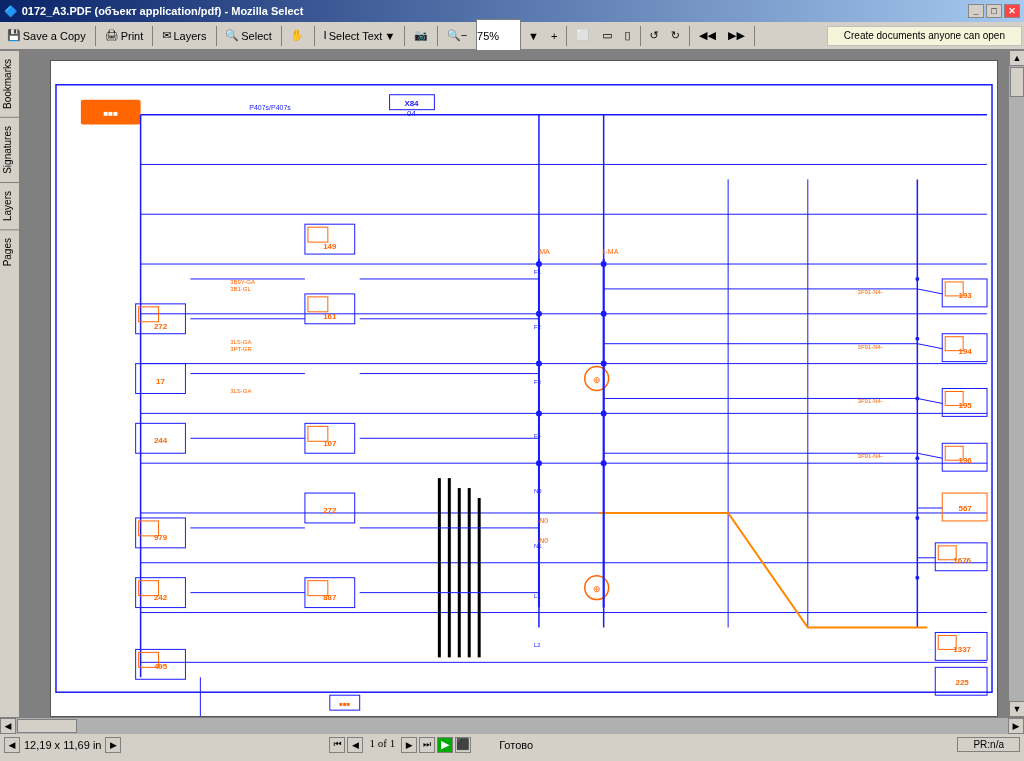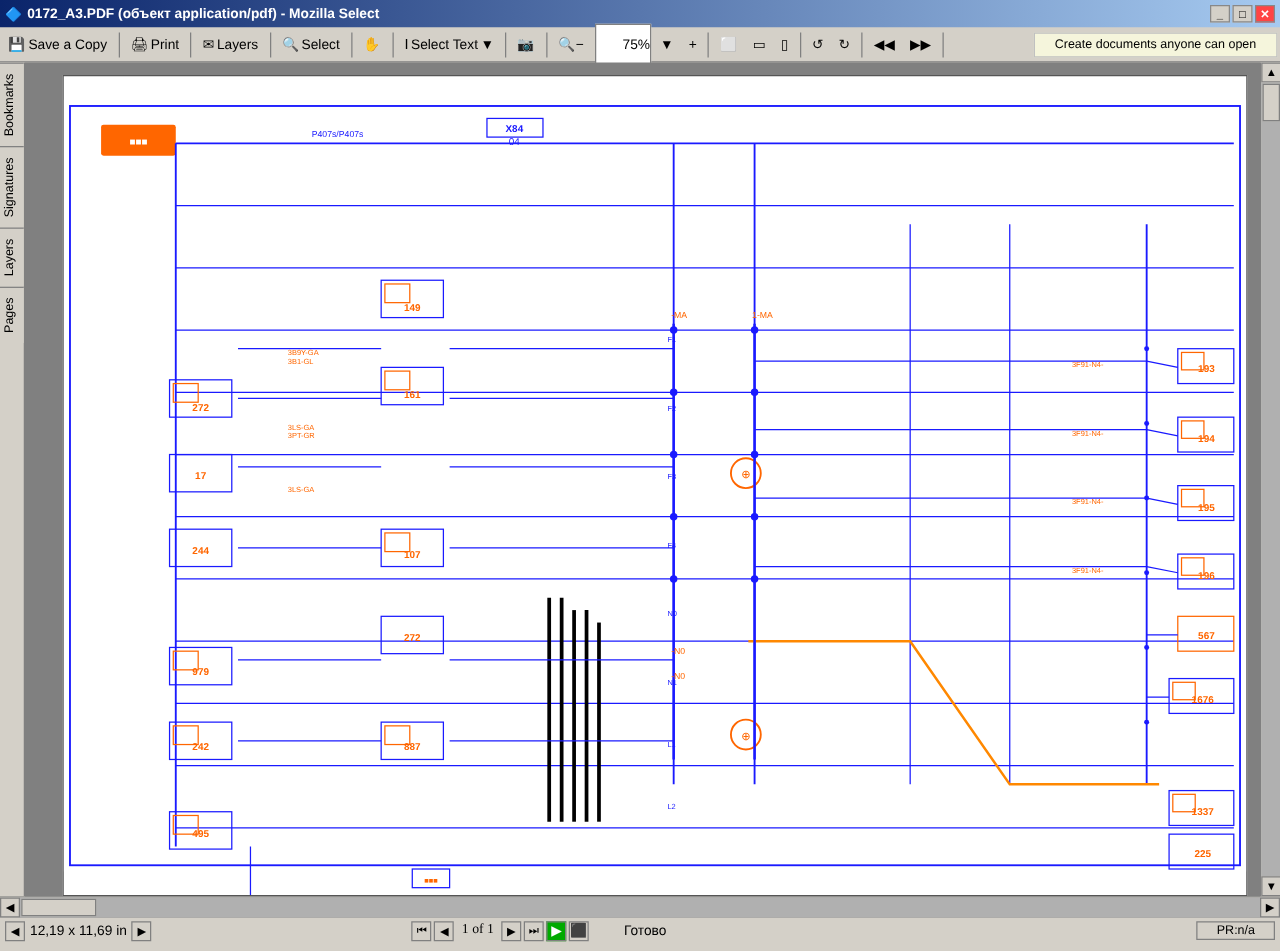--- a/index.html
+++ b/index.html
@@ -32,21 +32,21 @@
       background: #d4d0c8; border: 1px solid transparent;
       display: flex; align-items: center; gap: 2px; cursor: pointer; font-size: 11px;
     }
     .toolbar-sep { width: 1px; height: 20px; background: #808080; margin: 0 2px; }
 
     
     #zoom-area {
       display: flex; align-items: center; gap: 2px; margin-left: 2px;
     }
     #zoom-input {
-      width: 45px; height: 34px; text-align: right; font-size: 11px;
+      width: 45px; height: 34px; text-align: left; font-size: 11px;
       border: 1px solid #808080; background: white;
     }
 
     
     #create-docs {
       margin-left: auto; background: #f5f5dc; border: 1px solid #c0c0c0;
       padding: 2px 16px; font-size: 10px; text-align: center; height: 20px;
       display: flex; align-items: center;
     }
 

